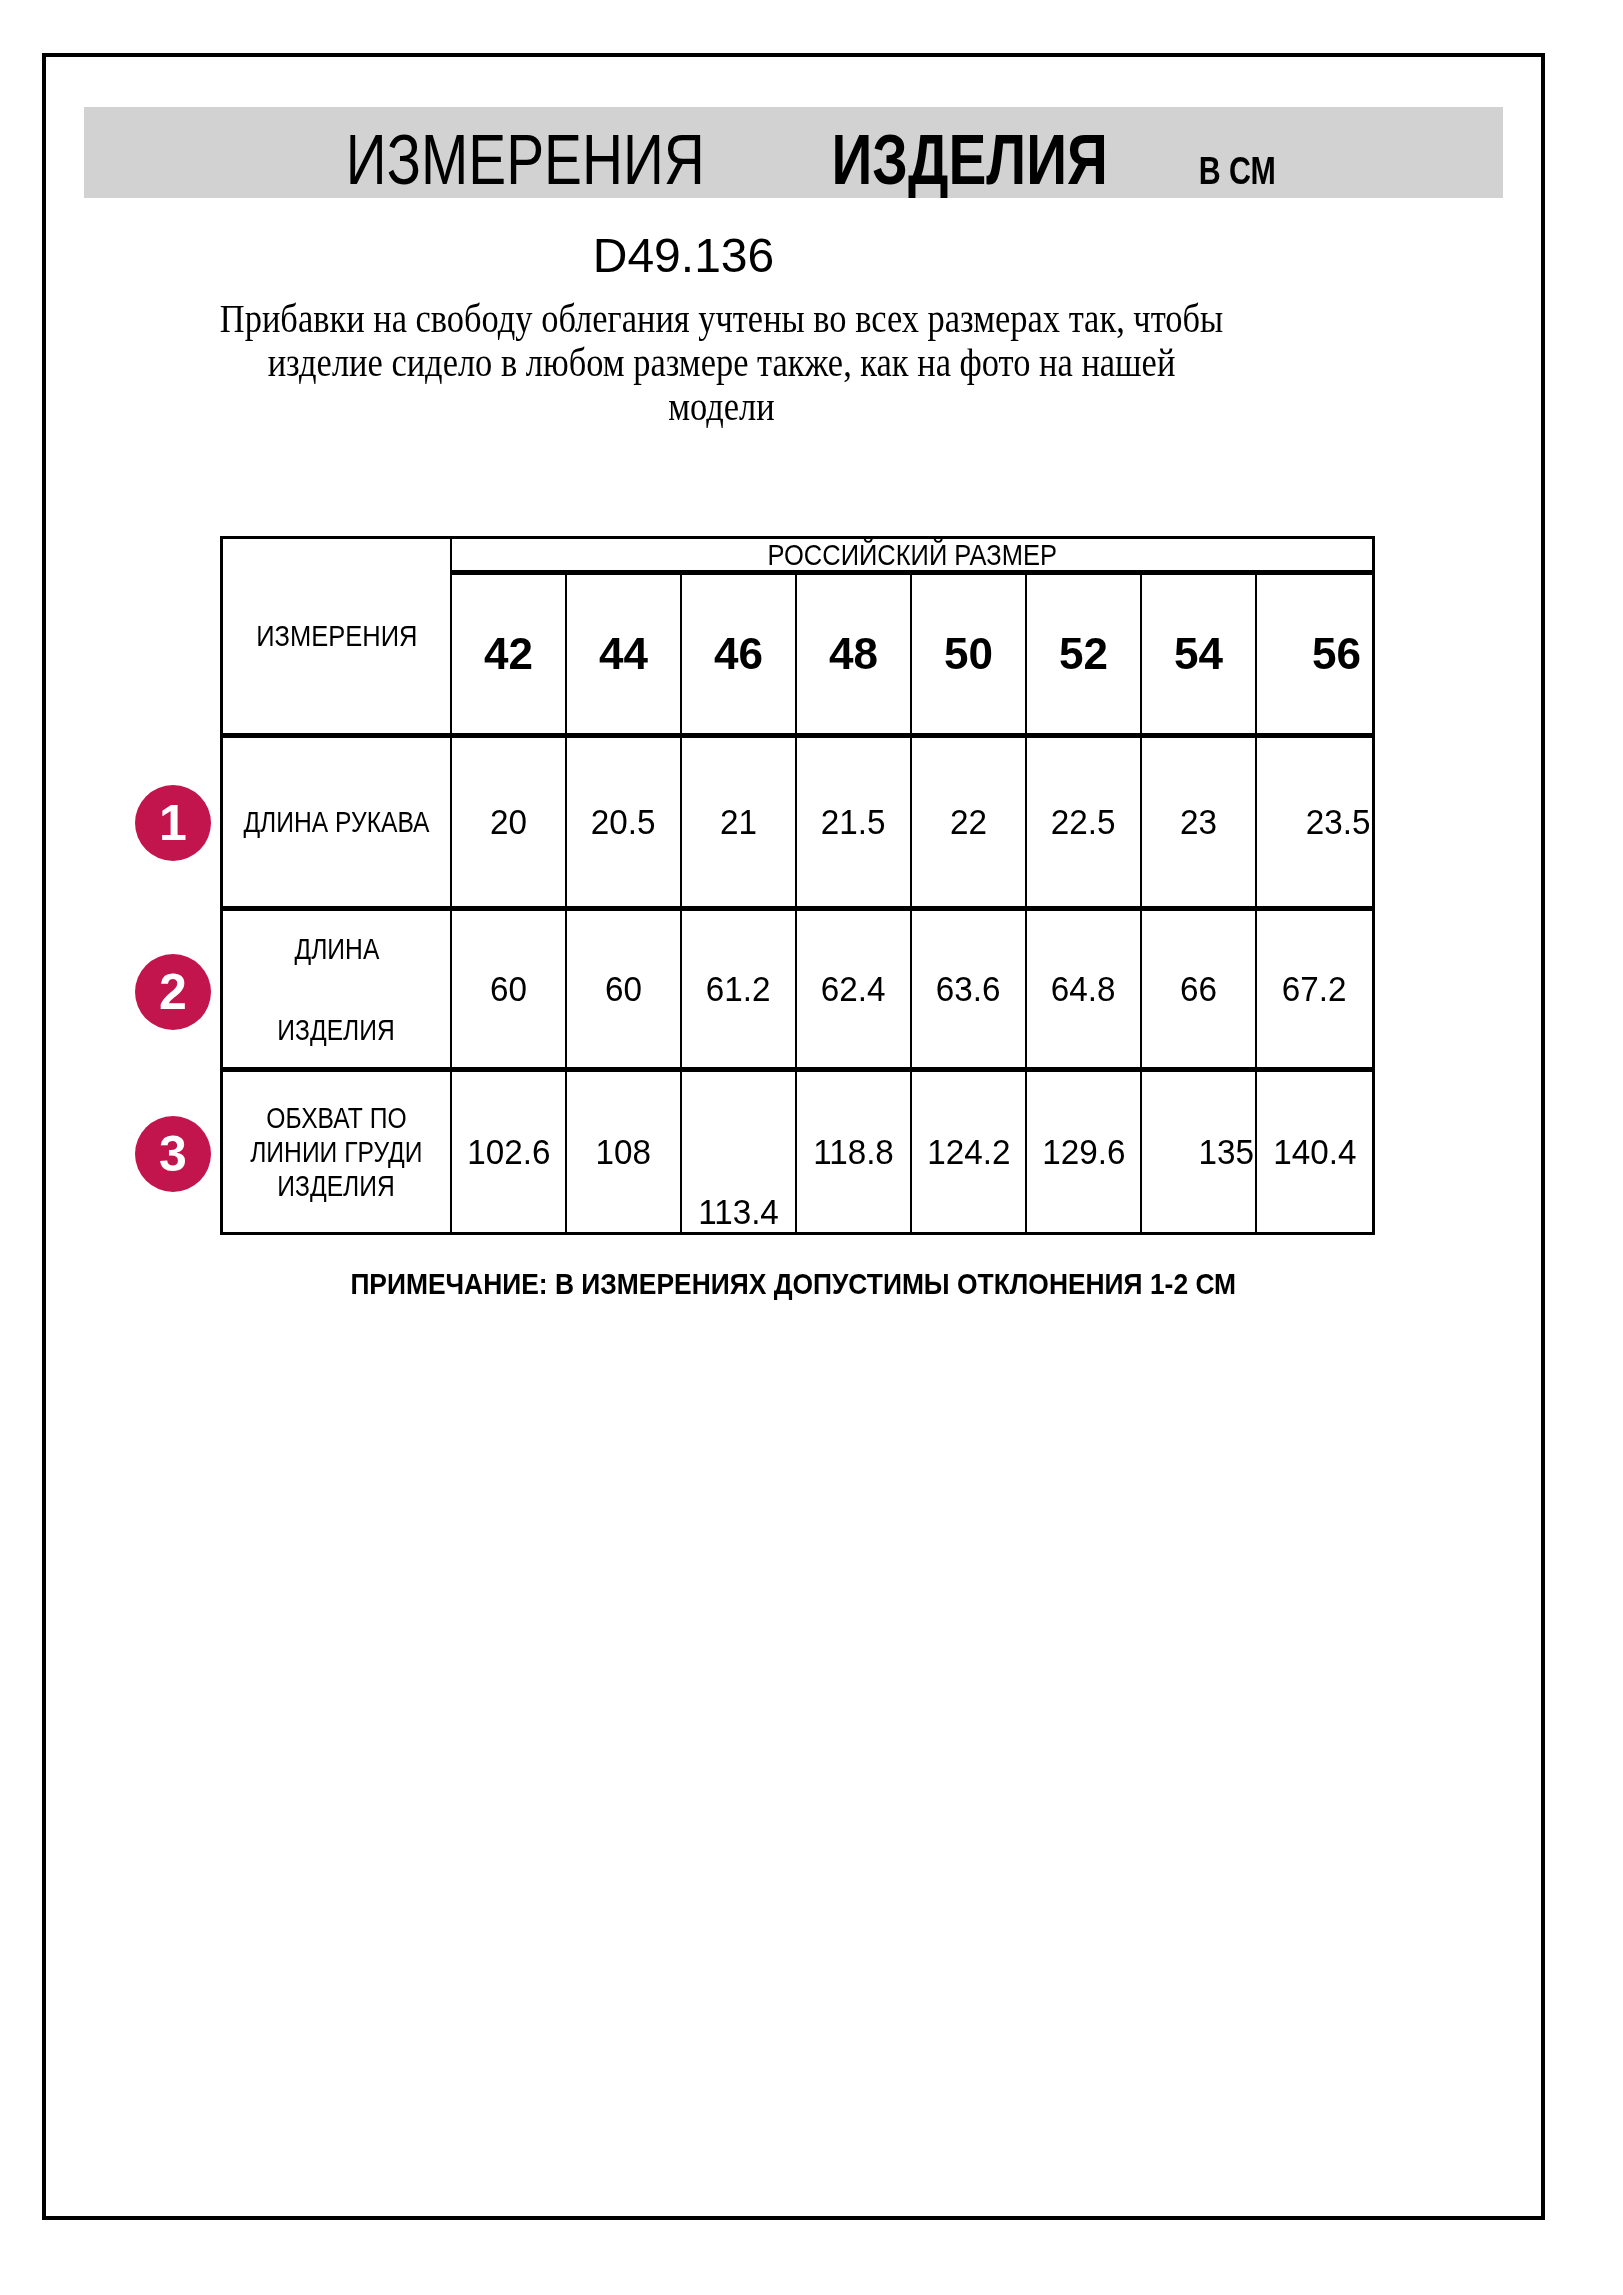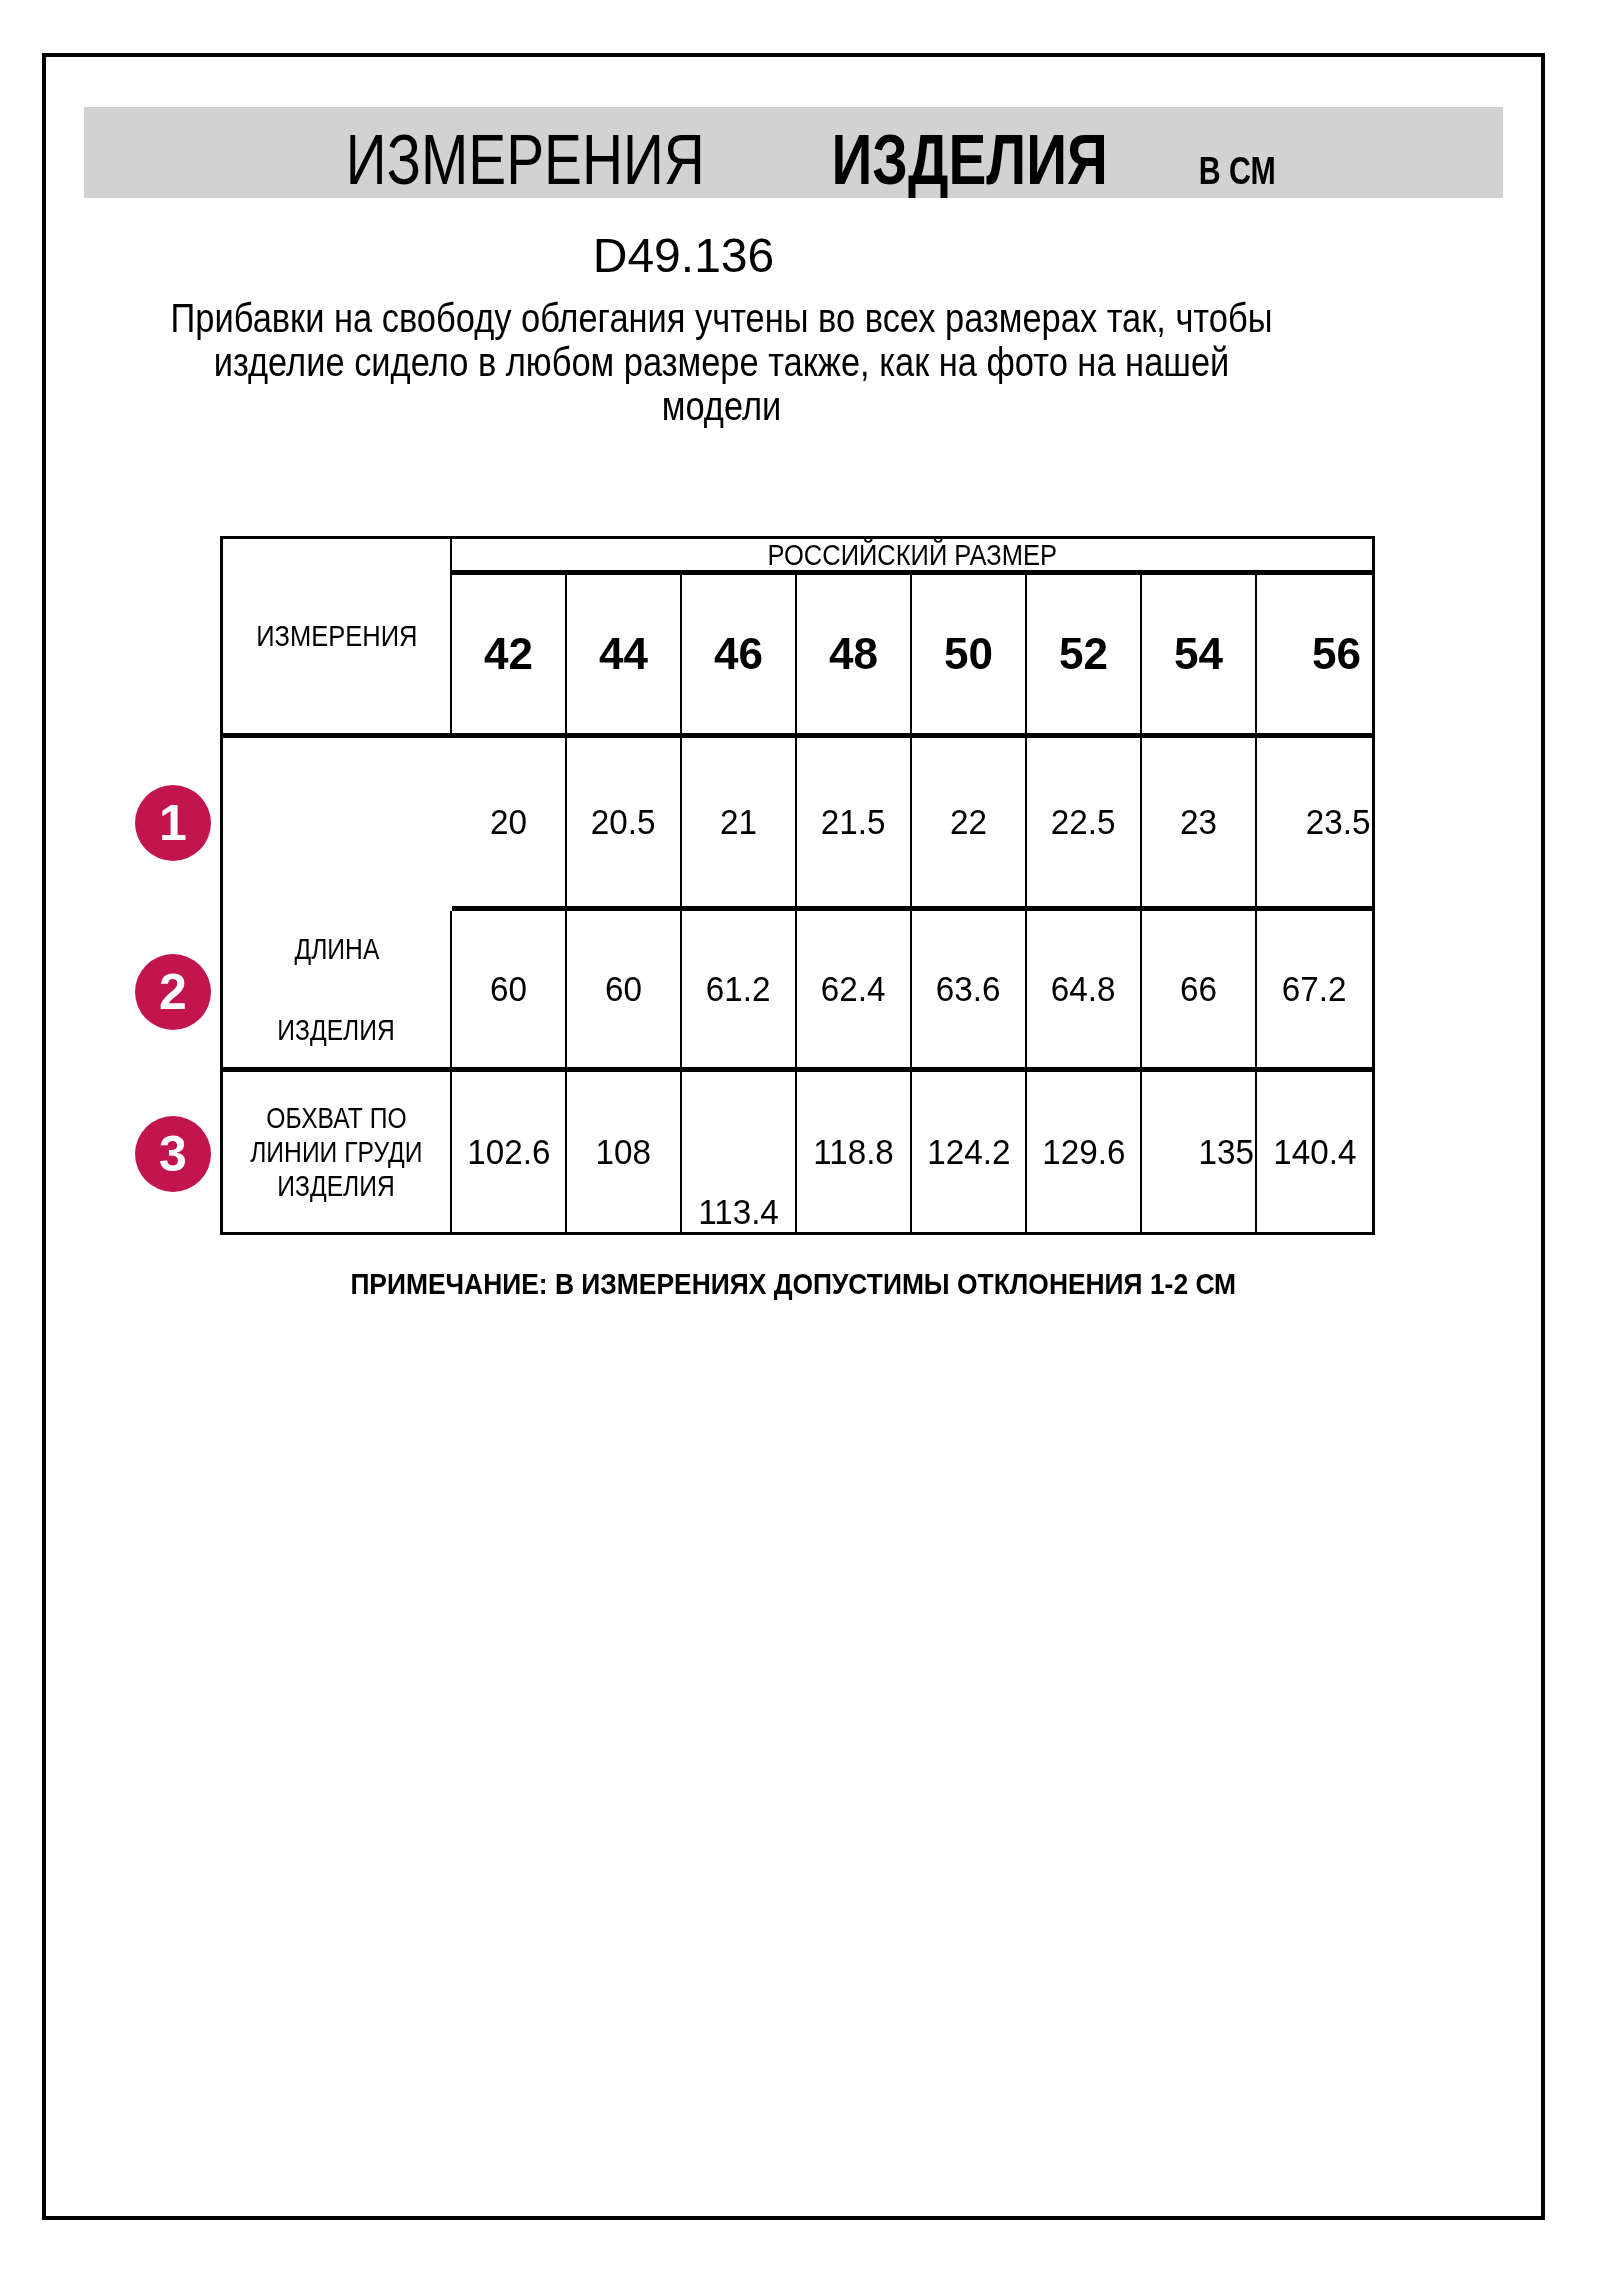--- a/index.html
+++ b/index.html
@@ -21,21 +21,21 @@
   .t1{font-size:71px;font-weight:400;}
   .t2{font-size:71px;font-weight:700;}
   .t3{font-size:38px;font-weight:700;}
   .cx{display:inline-block;transform:scaleX(.8);transform-origin:center;white-space:nowrap;}
   .model{
     position:absolute;left:42px;top:226px;width:1283px;
     text-align:center;font-size:48px;line-height:59px;
   }
   .intro{
     position:absolute;left:42px;top:296px;width:1359px;
-    text-align:center;font-size:41px;line-height:44px;
+    text-align:center;font-size:41px;line-height:44px;font-family:Liberation Serif, serif;
   }
   .intro .line{transform:scaleX(.84);transform-origin:center;white-space:nowrap;}
   
   .size-table{
     position:absolute;left:220px;top:536px;
     border:3.9px solid #000;
     display:grid;
     grid-template-columns:229px repeat(8,115px);
     grid-template-rows:36px 163px 173px 161px 160px;
   }
@@ -97,20 +97,23 @@
     </div>
 
   <div class="cell sz" style="grid-area: 2 / 2;">42</div>
       <div class="cell sz" style="grid-area: 2 / 3;">44</div>
       <div class="cell sz" style="grid-area: 2 / 4;">46</div>
       <div class="cell sz" style="grid-area: 2 / 5;">48</div>
       <div class="cell sz" style="grid-area: 2 / 6;">50</div>
       <div class="cell sz" style="grid-area: 2 / 7;">52</div>
       <div class="cell sz" style="grid-area: 2 / 8;">54</div>
       <div class="cell sz no-rb" style="grid-area: 2 / 9; padding-left: 44px;">56</div>
+      <div class="cell lbl" style="grid-area: 3 / 1;">
+        <div class="cx-l">ДЛИНА РУКАВА</div>
+      </div>
       <div class="cell v" style="grid-area: 3 / 2;">
         <span class="cxv">20</span>
       </div>
       <div class="cell v" style="grid-area: 3 / 3;">
         <span class="cxv">20.5</span>
       </div>
       <div class="cell v" style="grid-area: 3 / 4;">
         <span class="cxv">21</span>
       </div>
       <div class="cell v" style="grid-area: 3 / 5;">

